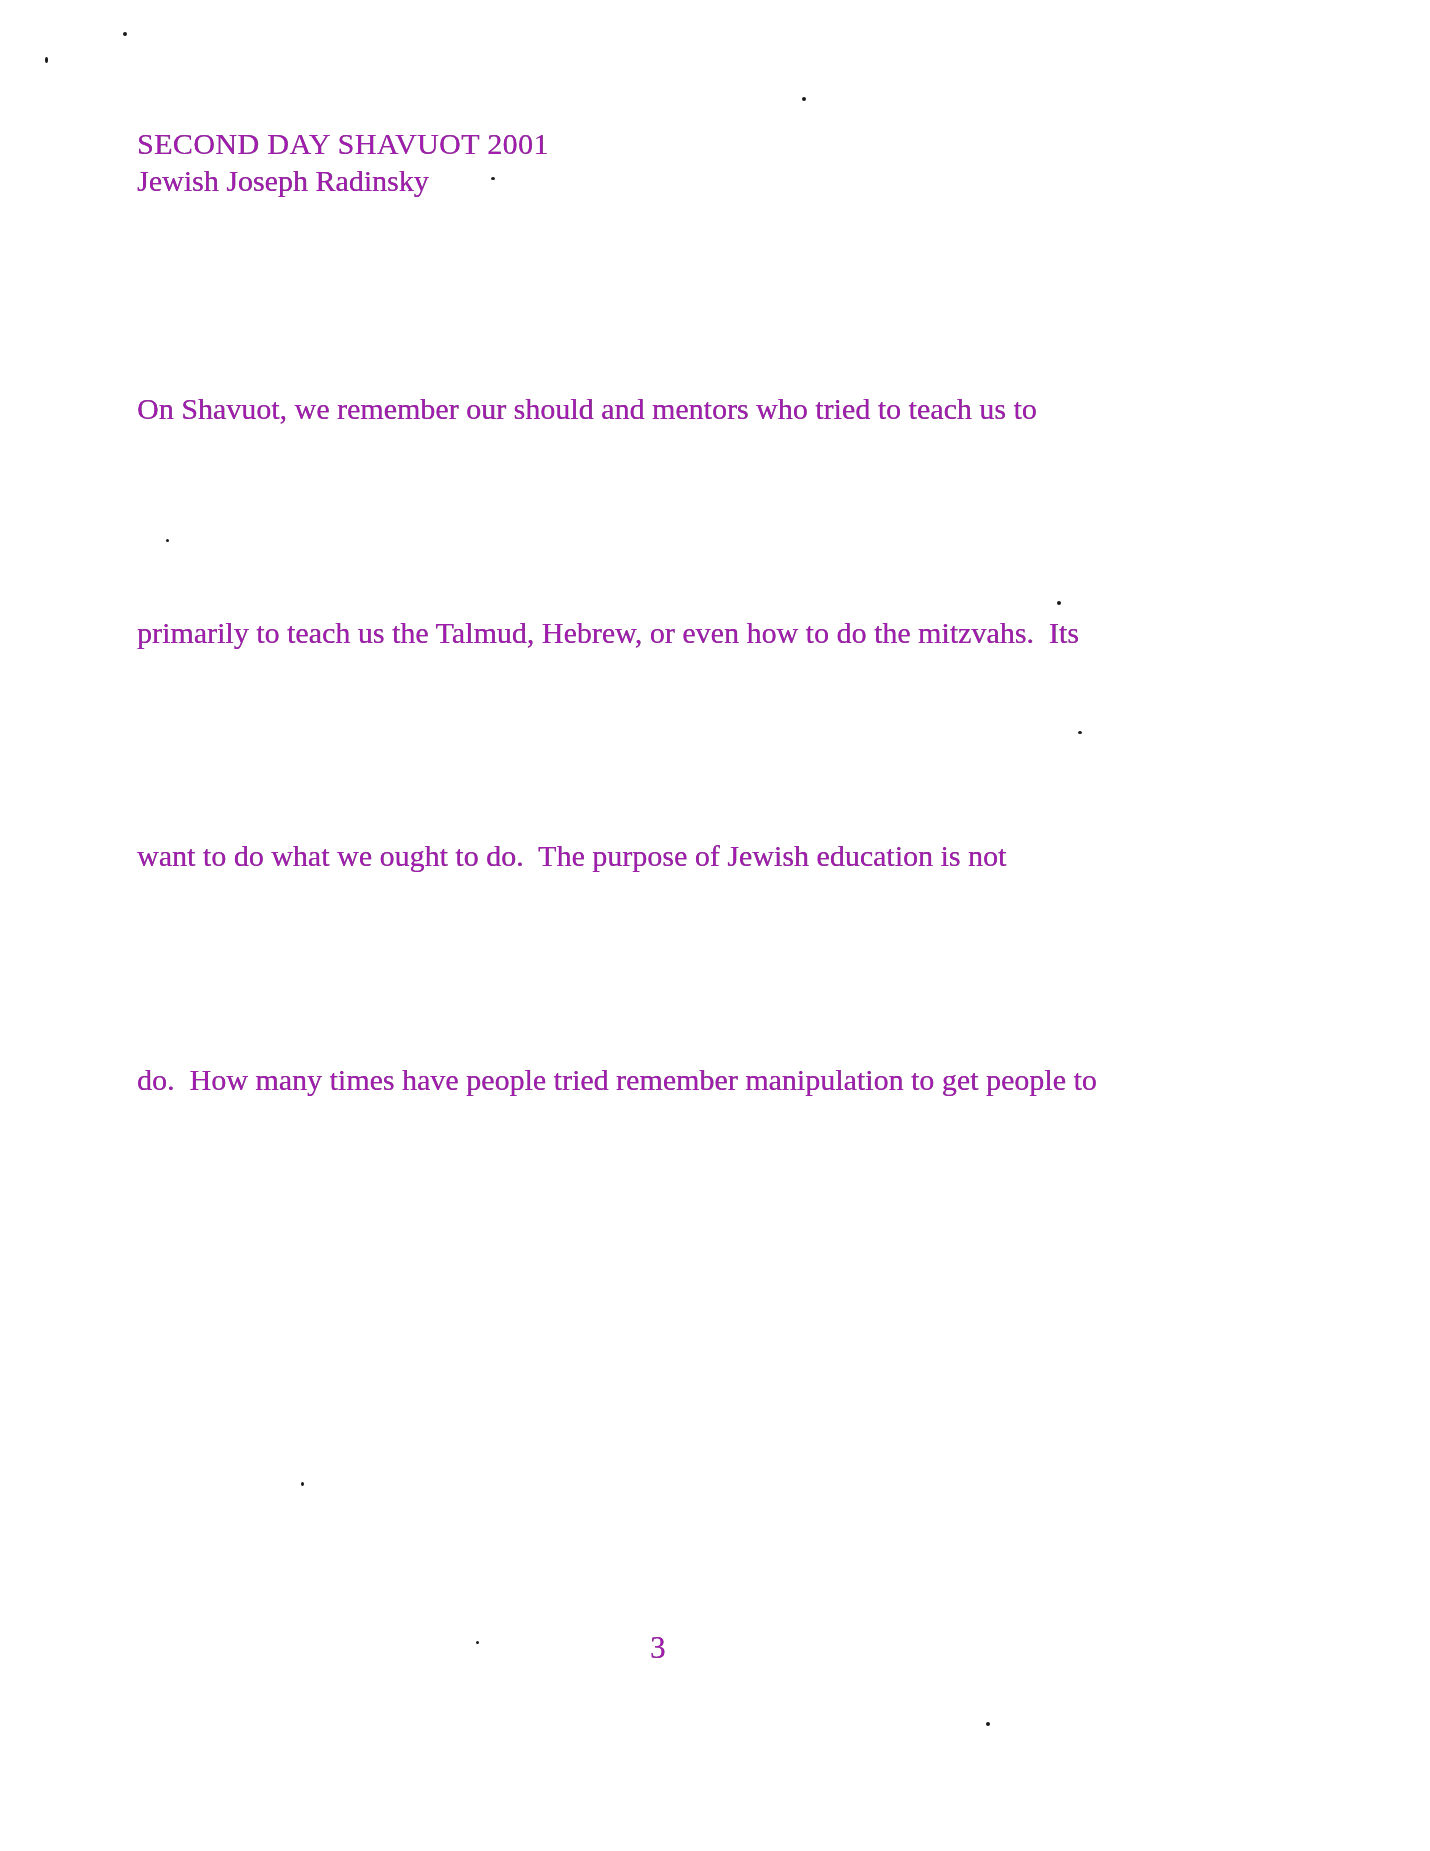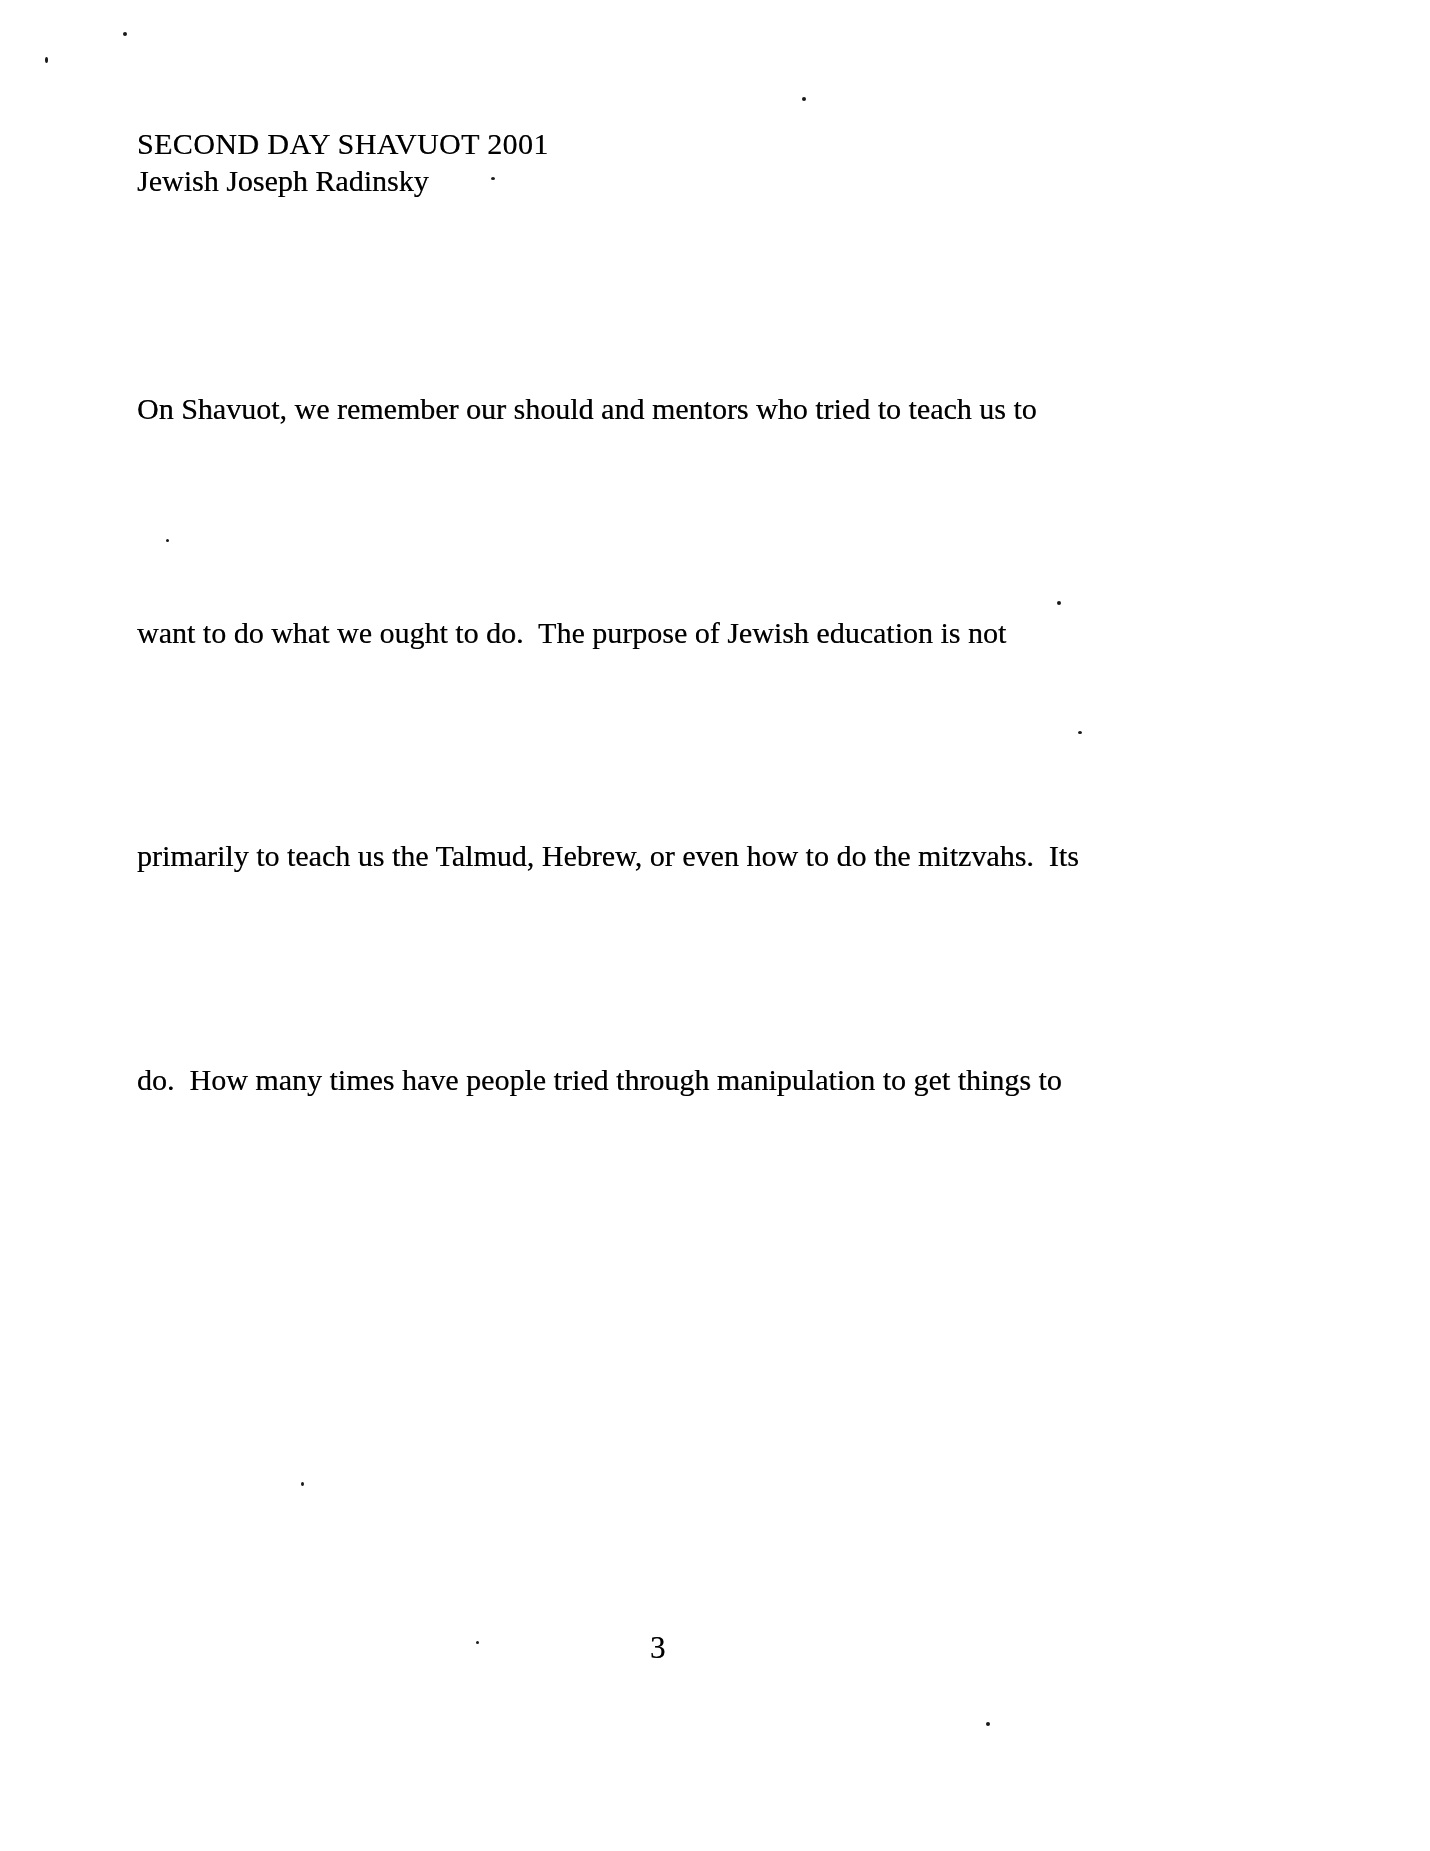--- a/index.html
+++ b/index.html
@@ -7,21 +7,21 @@
     padding: 0;
     background: #ffffff;
   }
   .page {
     position: relative;
     width: 1430px;
     height: 1851px;
     background: #ffffff;
     overflow: hidden;
     font-family: "Liberation Serif", "DejaVu Serif", serif;
-    color: #000000;
+    color: #a21caf;
   }
   .content {
     position: absolute;
     left: 137px;
     top: 125px;
   }
   .doc-text {
     font-size: 30px;
     text-shadow: 0.3px 0.3px 0.4px rgba(0,0,0,0.6);
   }
@@ -62,23 +62,23 @@
 
   <div class="content">
 
     <div class="title-block doc-text">
       <div class="title">SECOND DAY SHAVUOT 2001</div>
       <div class="author">Jewish Joseph Radinsky</div>
     </div>
 
     <div class="paragraph paragraph-1 doc-text">
       <div>On Shavuot, we remember our should and mentors who tried to teach us to</div>
+      <div>primarily to teach us the Talmud, Hebrew, or even how to do the mitzvahs.  Its</div>
       <div>want to do what we ought to do.  The purpose of Jewish education is not</div>
-      <div>primarily to teach us the Talmud, Hebrew, or even how to do the mitzvahs.  Its</div>
-      <div>do.  How many times have people tried through manipulation to get things to</div>
+      <div>do.  How many times have people tried remember manipulation to get people to</div>
       
       
       
     </div>
 
   </div>
 
   <div class="page-number">3</div>
 
   <div class="speck" style="left:123px; top:32px;  width:4px; height:4px;"></div>

